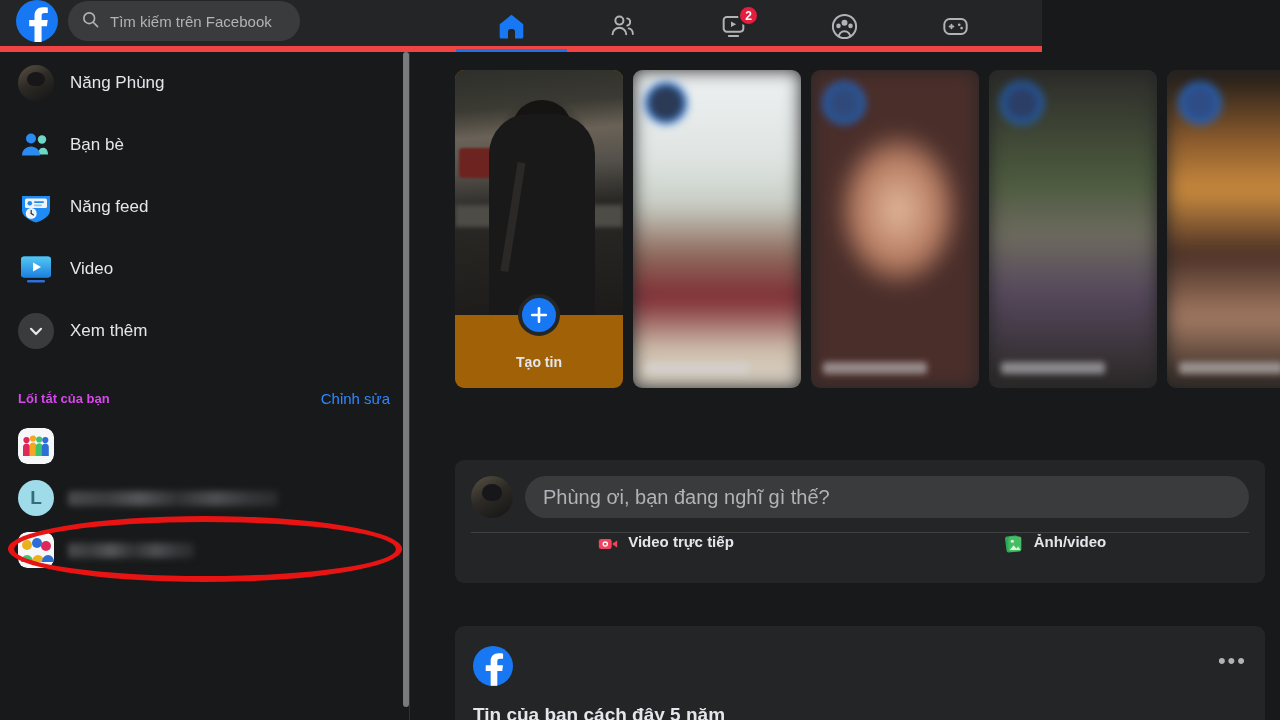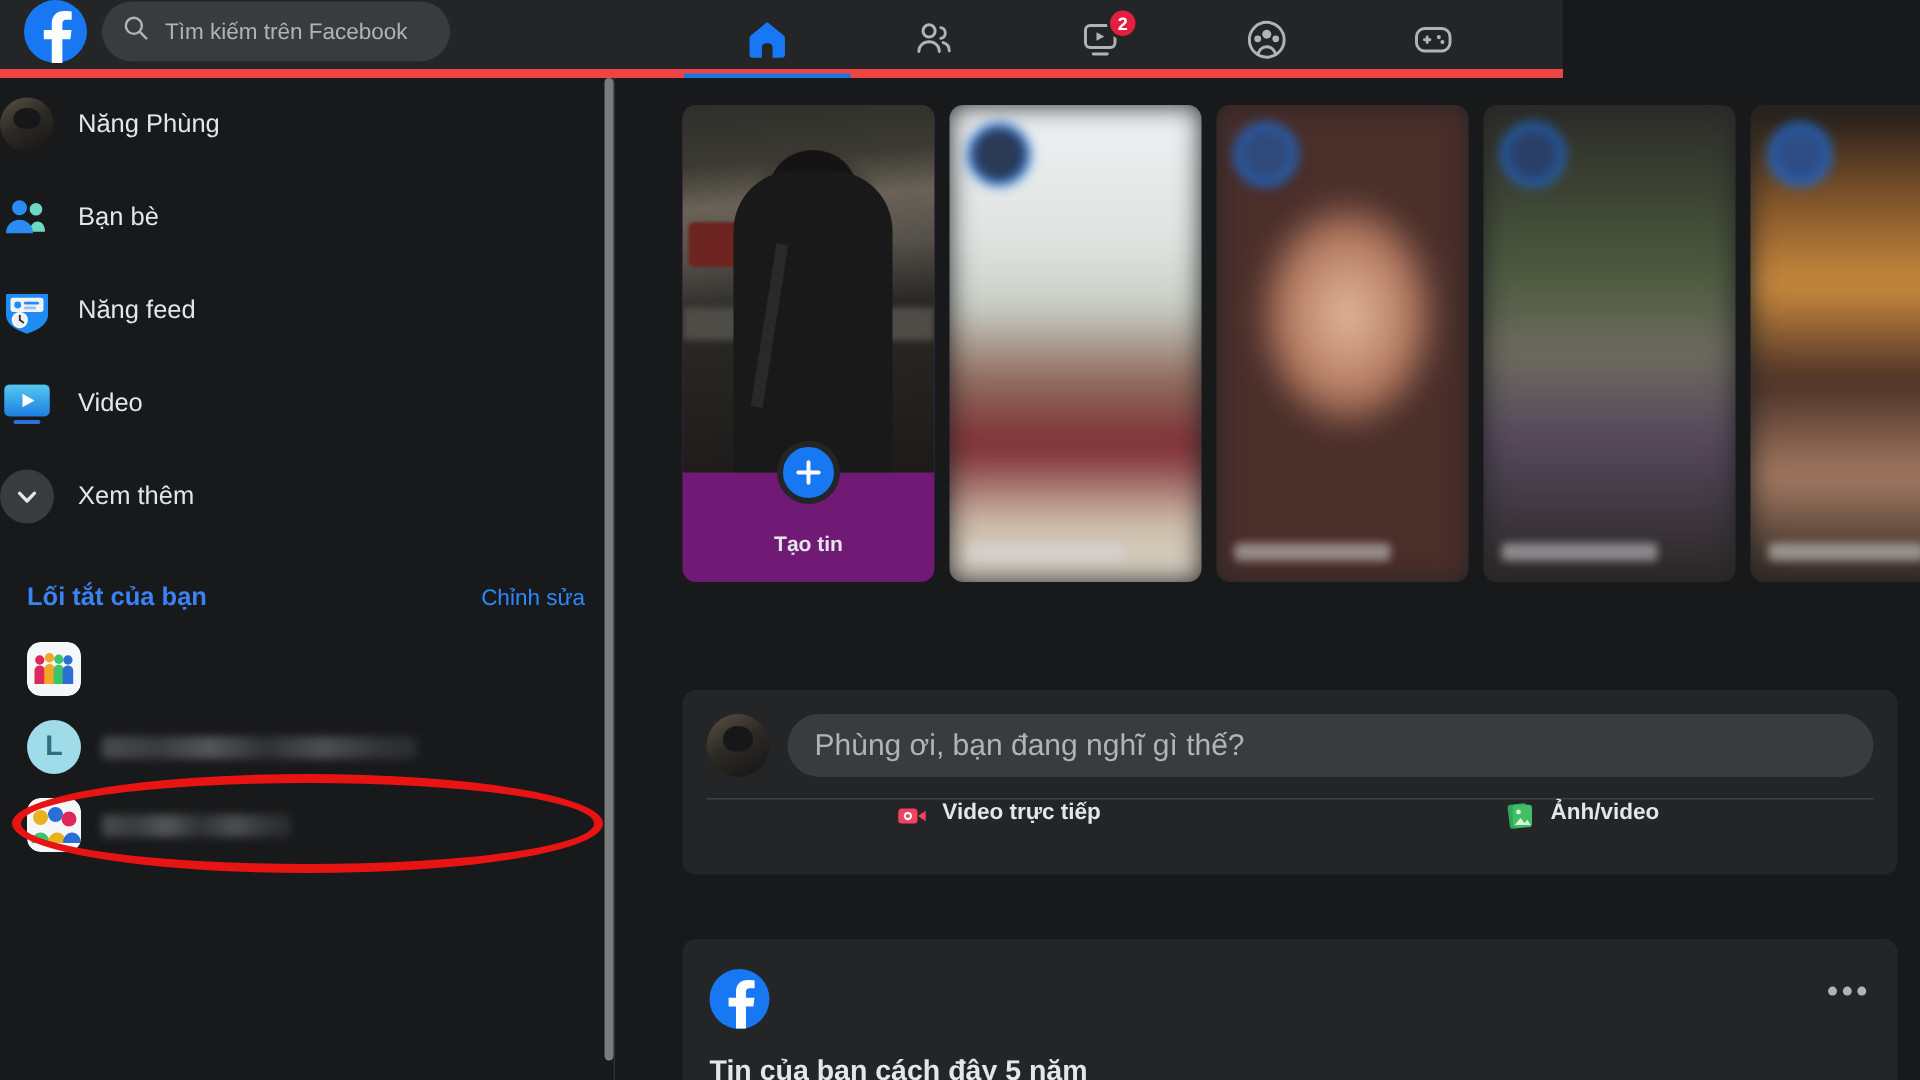--- a/index.html
+++ b/index.html
@@ -62,21 +62,21 @@
   }
 
   
   #sidebar {
     position:absolute; top:52px; left:0; width:410px; height:668px;
     background:#18191a;
     overflow:hidden;
   }
   .side-item {
     display:flex; align-items:center; gap:16px;
-    height:62px; padding-right:14px;
+    height:62px; padding-left:18px; padding-right:14px;
     cursor:pointer;
   }
   .side-item .label { font-size:17px; color:#e4e6eb; }
   .side-icon { width:36px; height:36px; flex-shrink:0; position:relative; }
   .side-icon img, .side-icon svg { display:block; }
   .avatar-sm {
     width:36px;height:36px;border-radius:50%;
     background:linear-gradient(150deg,#5a5246 0%,#2e2b26 45%,#141414 100%);
     position:relative; overflow:hidden; flex-shrink:0;
   }
@@ -91,21 +91,21 @@
     display:flex;align-items:center;justify-content:center;
   }
 
   
   #shortcuts-header {
     display:flex; align-items:center; justify-content:space-between;
     padding:0 20px 0 18px;
     height:44px;
     margin-top:14px;
   }
-  #shortcuts-header .title { font-size:17px; color:#3b82f6; font-weight:600; }
+  #shortcuts-header .title { font-size:13px; color:#d946ef; font-weight:600; }
   #shortcuts-header .edit { font-size:15px; color:#2d88ff; cursor:pointer; }
 
   .shortcut {
     display:flex; align-items:center; gap:14px;
     padding:6px 14px 6px 18px;
     min-height:52px;
     cursor:pointer;
   }
   .shortcut .sc-label {
     font-size:15px; line-height:20px; color:#e4e6eb;
@@ -152,21 +152,21 @@
   .story-card {
     width:168px; height:318px;
     border-radius:9px;
     overflow:hidden;
     position:relative;
     flex-shrink:0;
     cursor:pointer;
     background:#242526;
   }
   
-  #create-story { background:#701a75; }
+  #create-story { background:#a16207; }
   #create-story .thumb {
     position:absolute;top:0;left:0;width:168px;height:245px;
     background:
       radial-gradient(ellipse 70px 50px at 52% 24%, #23211e 0%, transparent 62%),
       linear-gradient(175deg,#2e2f2b 0%,#3b3a33 16%,#6a6257 27%,#54504a 40%,#2a2926 55%,#1c1b19 100%);
     overflow:hidden;
   }
   #create-story .thumb .car {
     position:absolute;left:4px;top:78px;width:44px;height:30px;
     background:#6d2420;border-radius:4px;filter:blur(1.2px);

